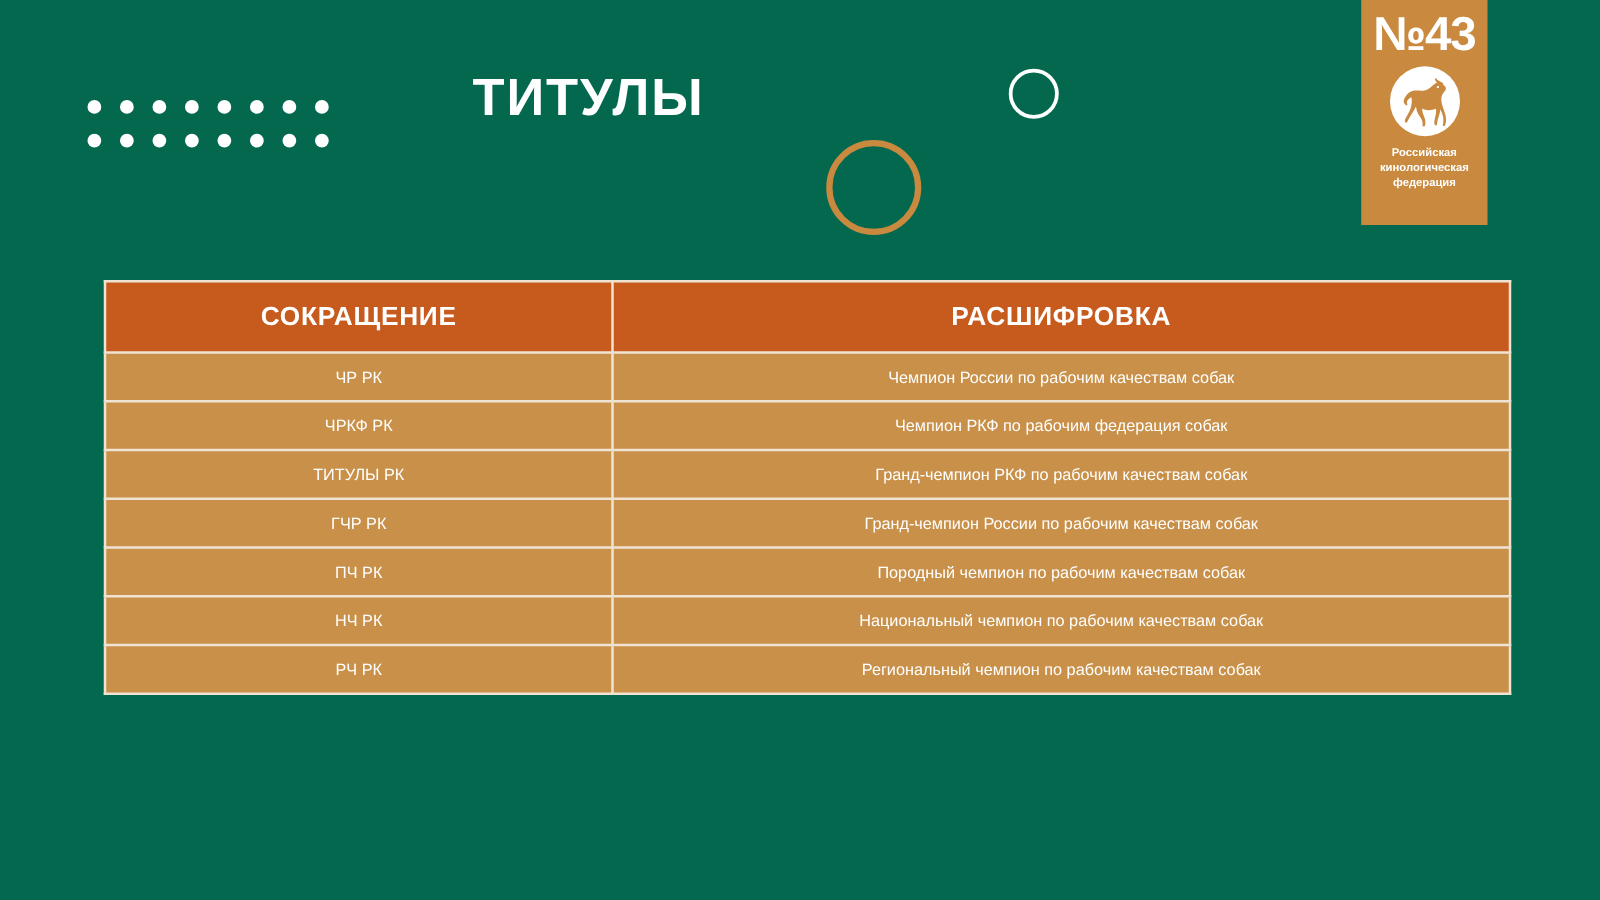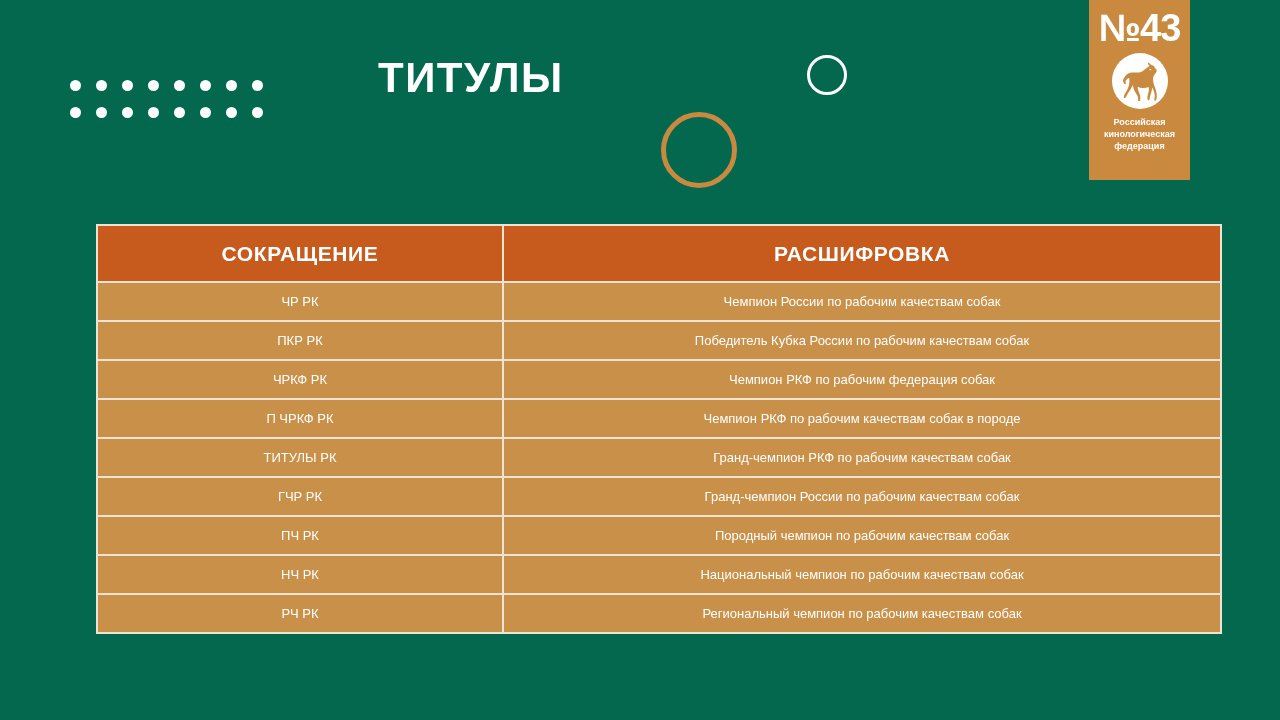--- a/index.html
+++ b/index.html
@@ -106,21 +106,21 @@
     font-weight: bold;
     color: #FFFFFF;
     text-align: center;
     line-height: 1.35;
     width: 96px;
   }
 
   
   #titles-table {
     position: absolute;
-    left: 96px;
+    left: 83px;
     top: 224px;
     width: 1124px;
     border-collapse: collapse;
     table-layout: fixed;
     box-sizing: border-box;
     border: 2px solid #eab308;
   }
   #titles-table col.c1 { width: 406px; }
   #titles-table col.c2 { width: 718px; }
   #titles-table th {
@@ -199,32 +199,24 @@
         <th>СОКРАЩЕНИЕ</th>
         <th>РАСШИФРОВКА</th>
       </tr>
     </thead>
     <tbody id="titles-table-body">
         <tr>
           <td>ЧР РК</td>
           <td>Чемпион России по рабочим качествам собак</td>
         </tr>
         <tr>
-          <td>ПКР РК</td>
-          <td>Победитель Кубка России по рабочим качествам собак</td>
-        </tr>
-        <tr>
           <td>ЧРКФ РК</td>
           <td>Чемпион РКФ по рабочим федерация собак</td>
         </tr>
         <tr>
-          <td>П ЧРКФ РК</td>
-          <td>Чемпион РКФ по рабочим качествам собак в породе</td>
-        </tr>
-        <tr>
           <td>ТИТУЛЫ РК</td>
           <td>Гранд-чемпион РКФ по рабочим качествам собак</td>
         </tr>
         <tr>
           <td>ГЧР РК</td>
           <td>Гранд-чемпион России по рабочим качествам собак</td>
         </tr>
         <tr>
           <td>ПЧ РК</td>
           <td>Породный чемпион по рабочим качествам собак</td>

